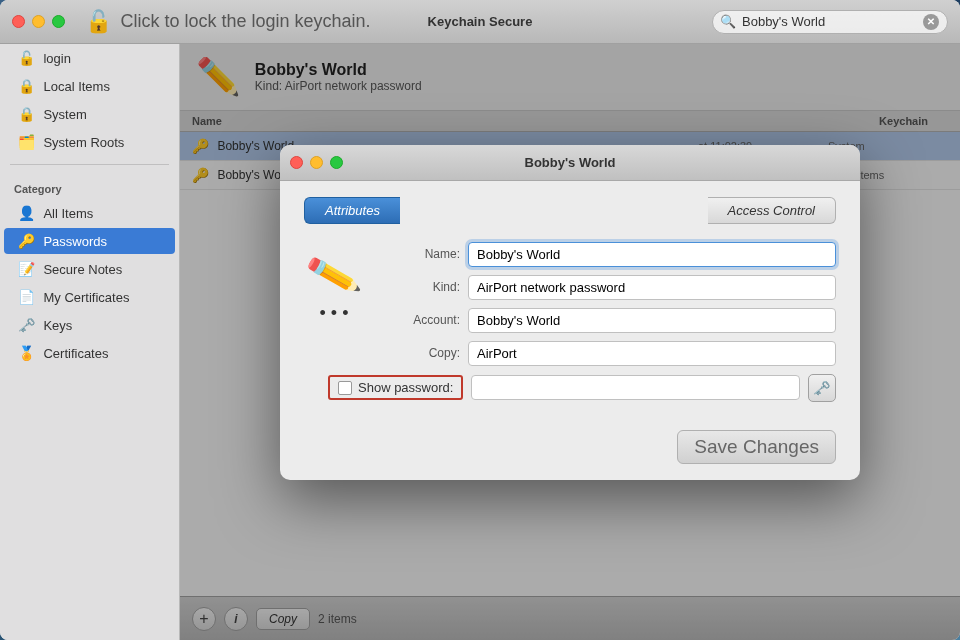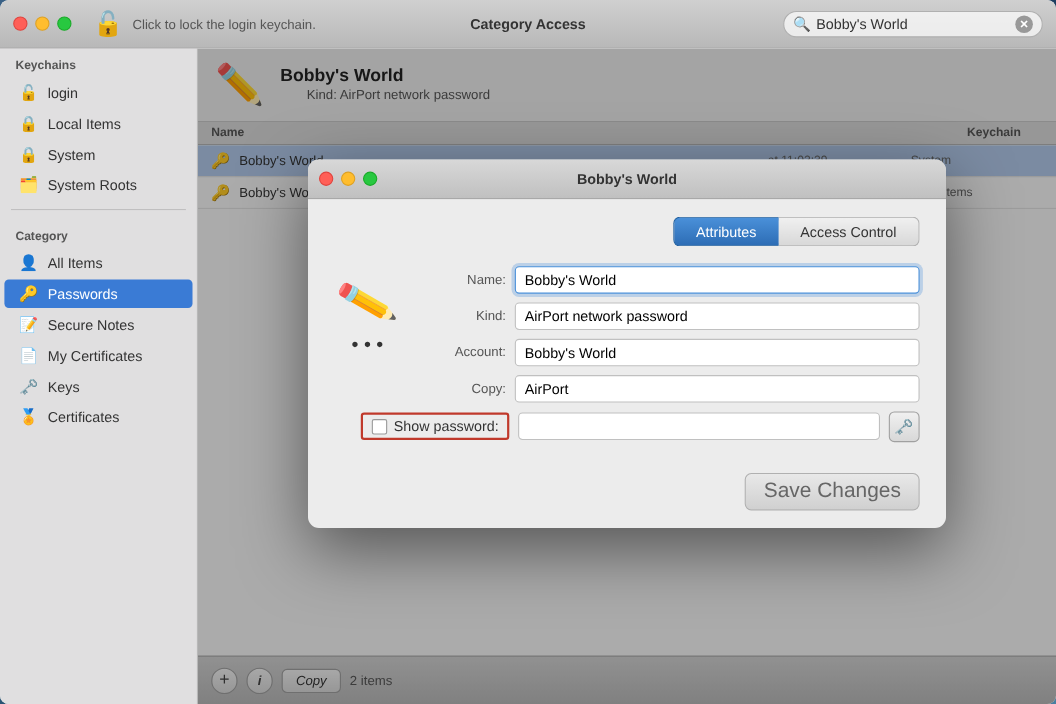--- a/index.html
+++ b/index.html
@@ -60,21 +60,21 @@
     .lock-area {
       display: flex;
       align-items: center;
       gap: 8px;
       margin-left: 20px;
     }
     .lock-icon {
       font-size: 22px;
     }
     .lock-text {
-      font-size: 12px;
+      font-size: 18px;
       color: #555;
     }
 
     .search-area {
       margin-left: auto;
       display: flex;
       align-items: center;
       background: rgba(255,255,255,0.7);
       border: 1px solid #b0b0b0;
       border-radius: 14px;
@@ -233,21 +233,21 @@
     .item-info-bar {
       display: flex;
       align-items: center;
       padding: 12px 16px;
       background: #ebebeb;
       border-bottom: 1px solid #c8c8c8;
       gap: 14px;
     }
     .item-info-icon { font-size: 36px; }
     .item-info-text .item-title { font-size: 16px; font-weight: 700; color: #222; }
-    .item-info-text .item-kind { font-size: 12px; color: #555; margin-left: 24px; }
+    .item-info-text .item-kind { font-size: 12px; color: #555; }
 
     
     .modal-overlay {
       position: absolute;
       top: 0; left: 0; right: 0; bottom: 0;
       background: rgba(0,0,0,0.3);
       display: flex;
       align-items: center;
       justify-content: center;
       z-index: 100;
@@ -285,23 +285,24 @@
       color: #333;
     }
 
     .modal-body {
       padding: 16px 24px 20px;
     }
 
     
     .modal-tabs {
       display: flex;
-      justify-content: flex-end;
+      justify-content: space-between;
       gap: 0;
       margin-bottom: 18px;
+      font-style: italic;
     }
     .modal-tab {
       padding: 5px 20px;
       font-size: 13px;
       cursor: pointer;
       border: 1px solid #b0b0b0;
       background: linear-gradient(to bottom, #f0f0f0, #d8d8d8);
       color: #333;
     }
     .modal-tab:first-child { border-radius: 6px 0 0 6px; border-right: none; }
@@ -444,32 +445,31 @@
   <div class="title-bar">
     <div class="window-controls">
       <div class="window-btn btn-close"></div>
       <div class="window-btn btn-minimize"></div>
       <div class="window-btn btn-maximize"></div>
     </div>
     <div class="lock-area">
       <span class="lock-icon">🔓</span>
       <span class="lock-text">Click to lock the login keychain.</span>
     </div>
-    <span class="title-bar-title">Category Access</span>
+    <span class="title-bar-title">Keychain Secure</span>
     <div class="search-area">
       <span class="search-icon-char">🔍</span>
       <input class="search-input-field" type="text" value="Bobby's World" style="">
       <div class="search-clear">✕</div>
     </div>
   </div>
 
   <div class="body-area">
 
     <div class="sidebar">
-      <div class="sidebar-section-label">Keychains</div>
       <div class="sidebar-item">
         <span class="icon">🔓</span>
         <span>login</span>
       </div>
       <div class="sidebar-item">
         <span class="icon">🔒</span>
         <span>Local Items</span>
       </div>
       <div class="sidebar-item">
         <span class="icon">🔒</span>

